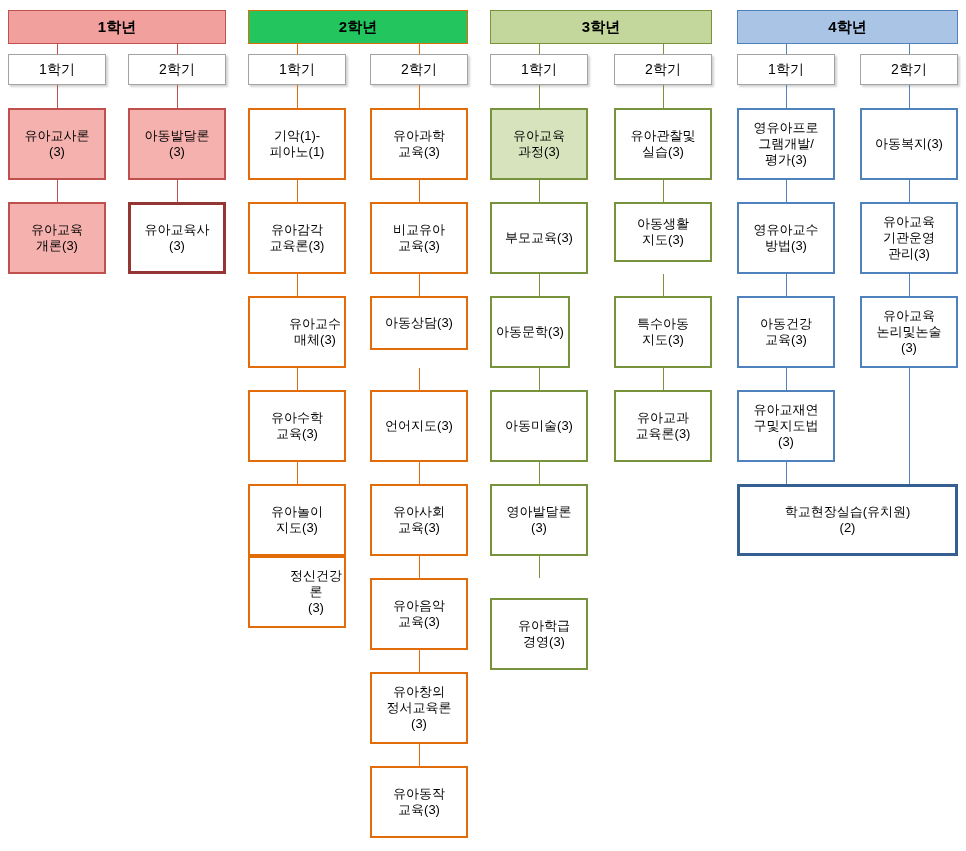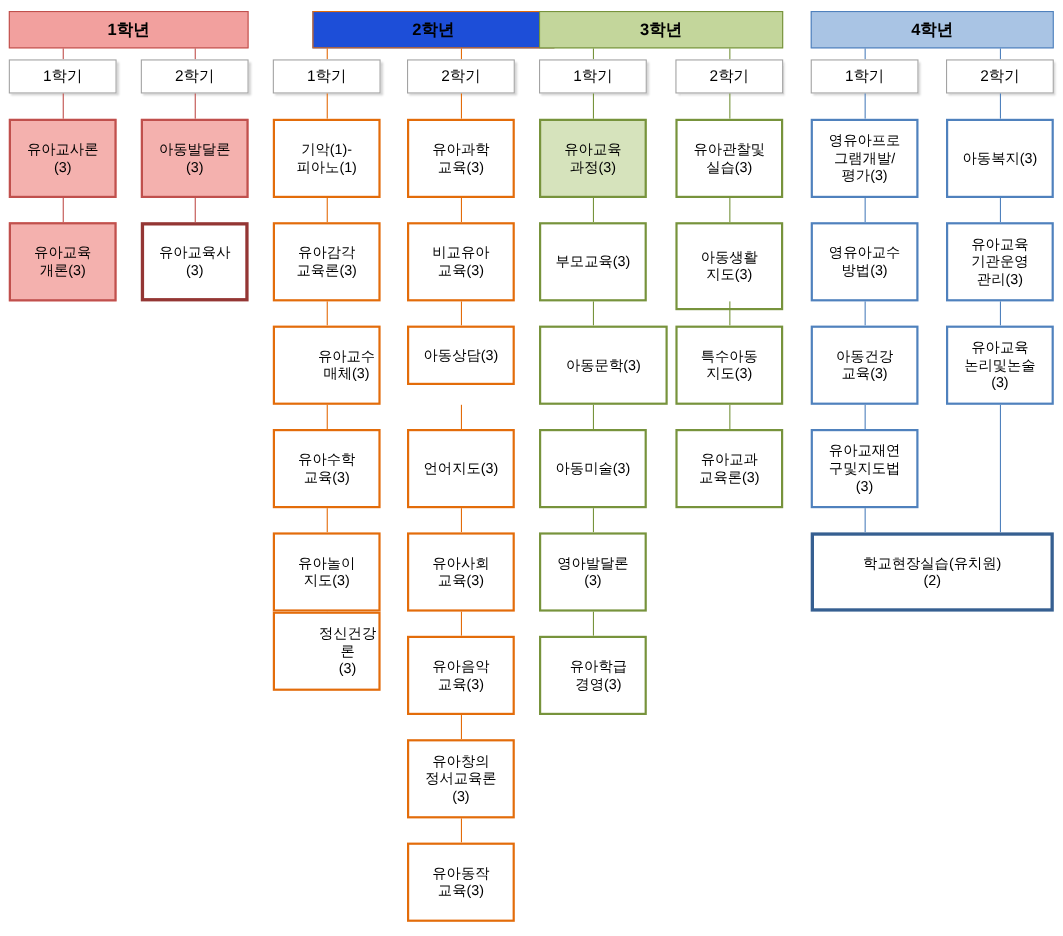--- a/index.html
+++ b/index.html
@@ -30,21 +30,21 @@
       <div class="vline" style="left: 168.5px; top: 44px; height: 10px; background: rgb(192, 80, 77);"></div>
       <div class="box sem-box" style="left: 120px; top: 54px; width: 98px; height: 31px;">2학기</div>
       <div class="vline" style="left: 168.5px; top: 85px; height: 23px; background: rgb(192, 80, 77);"></div>
       <div class="box course-box" style="left: 120px; top: 108px; width: 98px; height: 72px; border: 2px solid rgb(192, 80, 77); background: rgb(244, 177, 174);">아동발달론
 (3)</div>
       <div class="vline" style="left: 168.5px; top: 180px; height: 22px; background: rgb(192, 80, 77);"></div>
       <div class="box course-box" style="left: 120px; top: 202px; width: 98px; height: 72px; border: 3px solid rgb(148, 54, 52); background: rgb(255, 255, 255);">유아교육사
 (3)</div>
     </div>
     <div class="group" style="left: 248px; width: 220px;">
-      <div class="box year-header" style="left: 0px; top: 10px; width: 220px; height: 34px; background: #1d4ed8; border-color: rgb(227, 108, 10); margin-left: 36px;">2학년</div>
+      <div class="box year-header" style="left: 0px; top: 10px; width: 220px; height: 34px; background: #22c55e; border-color: rgb(227, 108, 10);">2학년</div>
       <div class="vline" style="left: 48.5px; top: 44px; height: 10px; background: rgb(227, 108, 10);"></div>
       <div class="box sem-box" style="left: 0px; top: 54px; width: 98px; height: 31px;">1학기</div>
       <div class="vline" style="left: 48.5px; top: 85px; height: 23px; background: rgb(227, 108, 10);"></div>
       <div class="box course-box" style="left: 0px; top: 108px; width: 98px; height: 72px; border: 2px solid rgb(227, 108, 10); background: rgb(255, 255, 255);">기악(1)-
 피아노(1)</div>
       <div class="vline" style="left: 48.5px; top: 180px; height: 22px; background: rgb(227, 108, 10);"></div>
       <div class="box course-box" style="left: 0px; top: 202px; width: 98px; height: 72px; border: 2px solid rgb(227, 108, 10); background: rgb(255, 255, 255);">유아감각
 교육론(3)</div>
       <div class="vline" style="left: 48.5px; top: 274px; height: 22px; background: rgb(227, 108, 10);"></div>
       <div class="box course-box" style="left: 0px; top: 296px; width: 98px; height: 72px; border: 2px solid rgb(227, 108, 10); background: rgb(255, 255, 255); padding-left: 38px;">유아교수
@@ -87,36 +87,36 @@
     <div class="group" style="left: 490px; width: 222px;">
       <div class="box year-header" style="left: 0px; top: 10px; width: 222px; height: 34px; background: rgb(195, 214, 155); border-color: rgb(119, 147, 60);">3학년</div>
       <div class="vline" style="left: 48.5px; top: 44px; height: 10px; background: rgb(119, 147, 60);"></div>
       <div class="box sem-box" style="left: 0px; top: 54px; width: 98px; height: 31px;">1학기</div>
       <div class="vline" style="left: 48.5px; top: 85px; height: 23px; background: rgb(119, 147, 60);"></div>
       <div class="box course-box" style="left: 0px; top: 108px; width: 98px; height: 72px; border: 2px solid rgb(119, 147, 60); background: rgb(214, 227, 188);">유아교육
 과정(3)</div>
       <div class="vline" style="left: 48.5px; top: 180px; height: 22px; background: rgb(119, 147, 60);"></div>
       <div class="box course-box" style="left: 0px; top: 202px; width: 98px; height: 72px; border: 2px solid rgb(119, 147, 60); background: rgb(255, 255, 255);">부모교육(3)</div>
       <div class="vline" style="left: 48.5px; top: 274px; height: 22px; background: rgb(119, 147, 60);"></div>
-      <div class="box course-box" style="left: 0px; top: 296px; width: 117px; height: 72px; border: 2px solid rgb(119, 147, 60); background: rgb(255, 255, 255); text-align: center;">아동문학(3)</div>
+      <div class="box course-box" style="left: 0px; top: 296px; width: 80px; height: 72px; border: 2px solid rgb(119, 147, 60); background: rgb(255, 255, 255); text-align: center;">아동문학(3)</div>
       <div class="vline" style="left: 48.5px; top: 368px; height: 22px; background: rgb(119, 147, 60);"></div>
       <div class="box course-box" style="left: 0px; top: 390px; width: 98px; height: 72px; border: 2px solid rgb(119, 147, 60); background: rgb(255, 255, 255);">아동미술(3)</div>
       <div class="vline" style="left: 48.5px; top: 462px; height: 22px; background: rgb(119, 147, 60);"></div>
       <div class="box course-box" style="left: 0px; top: 484px; width: 98px; height: 72px; border: 2px solid rgb(119, 147, 60); background: rgb(255, 255, 255);">영아발달론
 (3)</div>
       <div class="vline" style="left: 48.5px; top: 556px; height: 22px; background: rgb(119, 147, 60);"></div>
-      <div class="box course-box" style="left: 0px; top: 578px; width: 98px; height: 72px; border: 2px solid rgb(119, 147, 60); background: rgb(255, 255, 255); padding-left: 12px;">유아학급
+      <div class="box course-box" style="left: 0px; top: 598px; width: 98px; height: 72px; border: 2px solid rgb(119, 147, 60); background: rgb(255, 255, 255); padding-left: 12px;">유아학급
 경영(3)</div>
       <div class="vline" style="left: 172.5px; top: 44px; height: 10px; background: rgb(119, 147, 60);"></div>
       <div class="box sem-box" style="left: 124px; top: 54px; width: 98px; height: 31px;">2학기</div>
       <div class="vline" style="left: 172.5px; top: 85px; height: 23px; background: rgb(119, 147, 60);"></div>
       <div class="box course-box" style="left: 124px; top: 108px; width: 98px; height: 72px; border: 2px solid rgb(119, 147, 60); background: rgb(255, 255, 255);">유아관찰및
 실습(3)</div>
       <div class="vline" style="left: 172.5px; top: 180px; height: 22px; background: rgb(119, 147, 60);"></div>
-      <div class="box course-box" style="left: 124px; top: 202px; width: 98px; height: 80px; border: 2px solid rgb(119, 147, 60); background: rgb(255, 255, 255);">아동생활
+      <div class="box course-box" style="left: 124px; top: 202px; width: 98px; height: 60px; border: 2px solid rgb(119, 147, 60); background: rgb(255, 255, 255);">아동생활
 지도(3)</div>
       <div class="vline" style="left: 172.5px; top: 274px; height: 22px; background: rgb(119, 147, 60);"></div>
       <div class="box course-box" style="left: 124px; top: 296px; width: 98px; height: 72px; border: 2px solid rgb(119, 147, 60); background: rgb(255, 255, 255);">특수아동
 지도(3)</div>
       <div class="vline" style="left: 172.5px; top: 368px; height: 22px; background: rgb(119, 147, 60);"></div>
       <div class="box course-box" style="left: 124px; top: 390px; width: 98px; height: 72px; border: 2px solid rgb(119, 147, 60); background: rgb(255, 255, 255);">유아교과
 교육론(3)</div>
     </div>
     <div class="group" style="left: 737px; width: 221px;">
       <div class="box year-header" style="left: 0px; top: 10px; width: 221px; height: 34px; background: rgb(169, 196, 228); border-color: rgb(79, 129, 189);">4학년</div>

